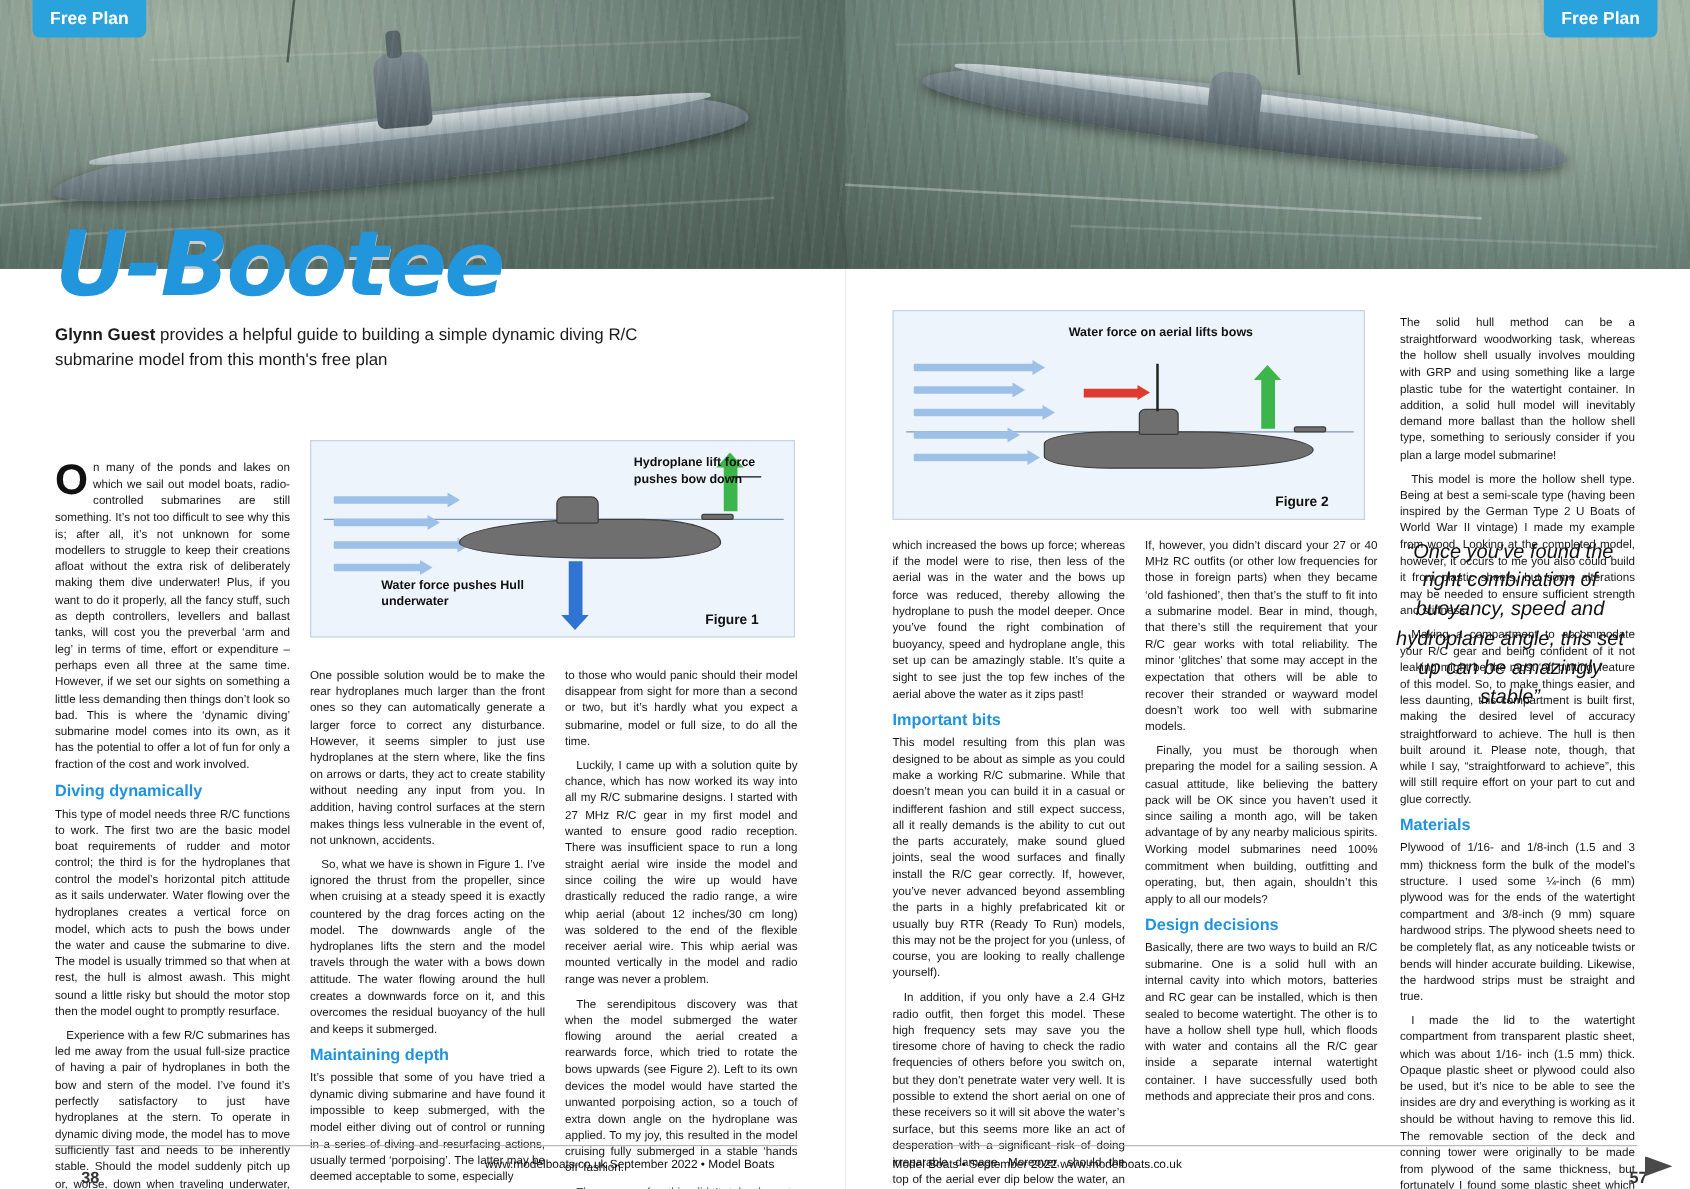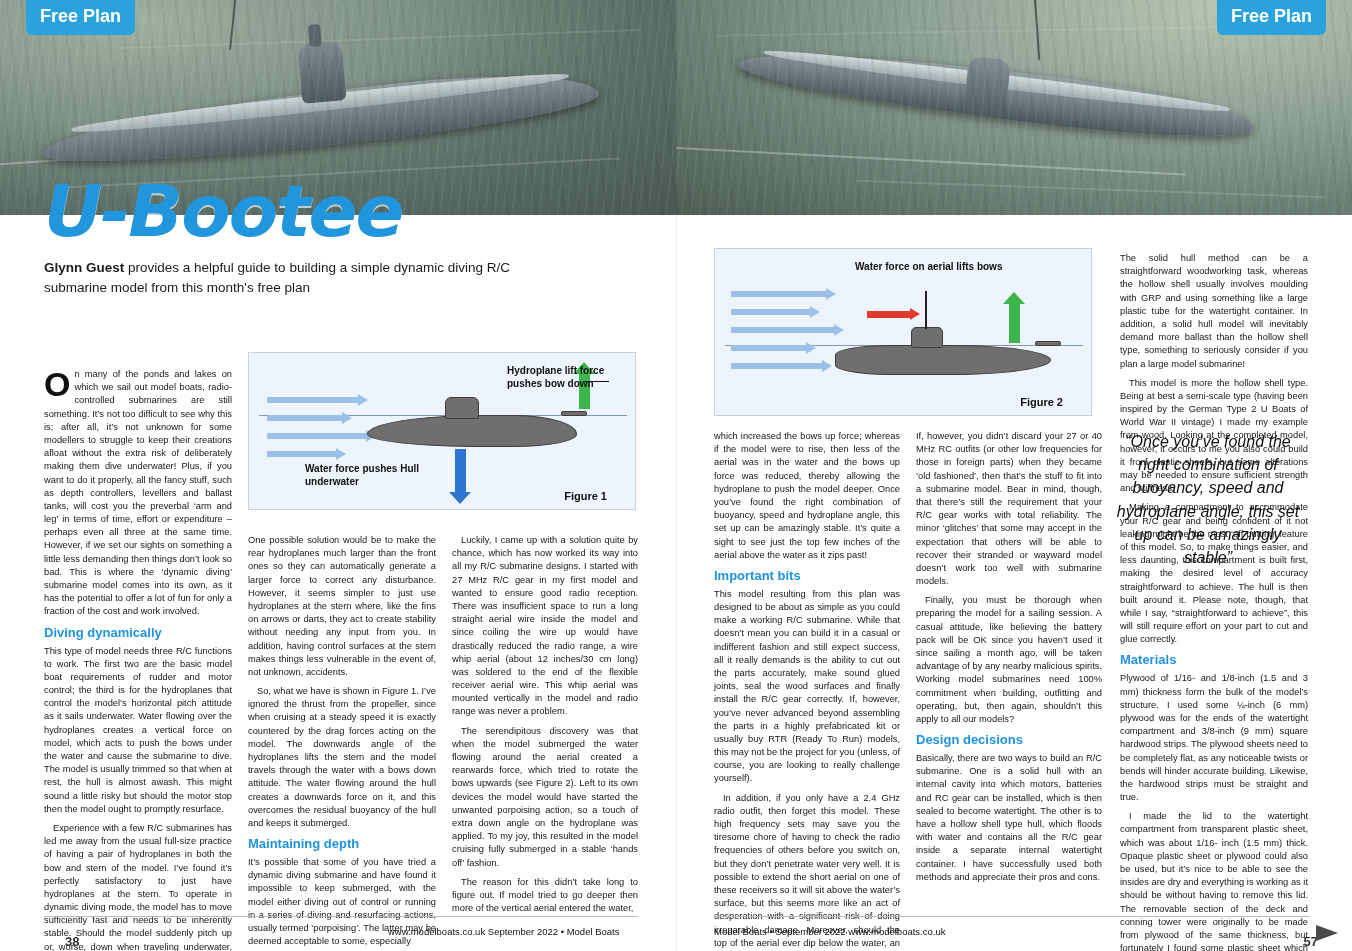--- a/index.html
+++ b/index.html
@@ -85,21 +85,21 @@
     position:absolute; width:2px; background:rgba(20,25,25,.55);
   }
   .wake{
     position:absolute; height:2px; background:rgba(255,255,255,.30);
     border-radius:2px;
   }
 
   
   .badge{
     position:absolute; top:0; padding:6px 14px 8px;
-    background:#2aa3dc; color:#fff; font-weight:bold; font-size:18px;
+    background:#2aa3dc; color:#fff; font-weight:bold; font-size:14px;
     border-radius:0 0 6px 6px;
   }
   .badge.left-badge{ left:26px; }
   .badge.right-badge{ right:26px; }
 
   
   .masthead{
     position:absolute; left:44px; top:178px; width:600px;
   }
   .mast-title{
@@ -267,20 +267,21 @@
     </div>
 
     <div class="col" style="left:248px;top:534px;width:188px;">
       <p>One possible solution would be to make the rear hydroplanes much larger than the front ones so they can automatically generate a larger force to correct any disturbance. However, it seems simpler to just use hydroplanes at the stern where, like the fins on arrows or darts, they act to create stability without needing any input from you. In addition, having control surfaces at the stern makes things less vulnerable in the event of, not unknown, accidents.</p>
       <p class="ind">So, what we have is shown in Figure 1. I’ve ignored the thrust from the propeller, since when cruising at a steady speed it is exactly countered by the drag forces acting on the model. The downwards angle of the hydroplanes lifts the stern and the model travels through the water with a bows down attitude. The water flowing around the hull creates a downwards force on it, and this overcomes the residual buoyancy of the hull and keeps it submerged.</p>
       <div class="sechead">Maintaining depth</div>
       <p>It’s possible that some of you have tried a dynamic diving submarine and have found it impossible to keep submerged, with the model either diving out of control or running in a series of diving and resurfacing actions, usually termed ‘porpoising’. The latter may be deemed acceptable to some, especially</p>
     </div>
 
     <div class="col" style="left:452px;top:534px;width:186px;">
+      <p>to those who would panic should their model disappear from sight for more than a second or two, but it’s hardly what you expect a submarine, model or full size, to do all the time.</p>
       <p class="ind">Luckily, I came up with a solution quite by chance, which has now worked its way into all my R/C submarine designs. I started with 27 MHz R/C gear in my first model and wanted to ensure good radio reception. There was insufficient space to run a long straight aerial wire inside the model and since coiling the wire up would have drastically reduced the radio range, a wire whip aerial (about 12 inches/30 cm long) was soldered to the end of the flexible receiver aerial wire. This whip aerial was mounted vertically in the model and radio range was never a problem.</p>
       <p class="ind">The serendipitous discovery was that when the model submerged the water flowing around the aerial created a rearwards force, which tried to rotate the bows upwards (see Figure 2). Left to its own devices the model would have started the unwanted porpoising action, so a touch of extra down angle on the hydroplane was applied. To my joy, this resulted in the model cruising fully submerged in a stable ‘hands off’ fashion.</p>
       <p class="ind">The reason for this didn’t take long to figure out. If model tried to go deeper then more of the vertical aerial entered the water,</p>
     </div>
 
     <div class="footrule" style="left:44px;bottom:34px;width:594px;"></div>
     <div class="folio" style="left:388px;margin-top:20px;">www.modelboats.co.uk     September 2022 • Model Boats</div>
     <div class="folio-num" style="left:26px;">38</div>
   </div>
 

